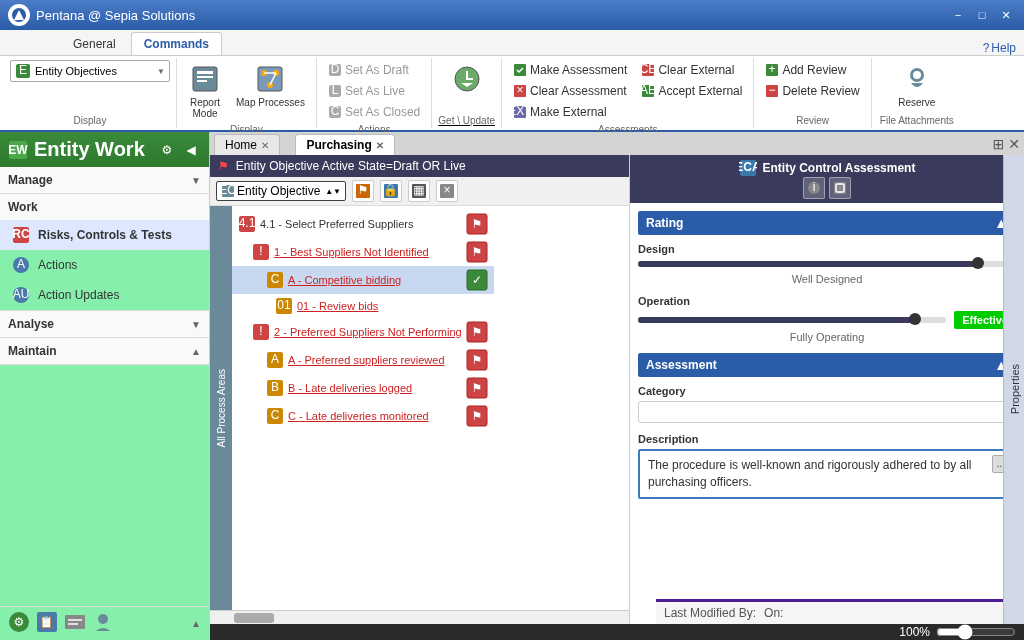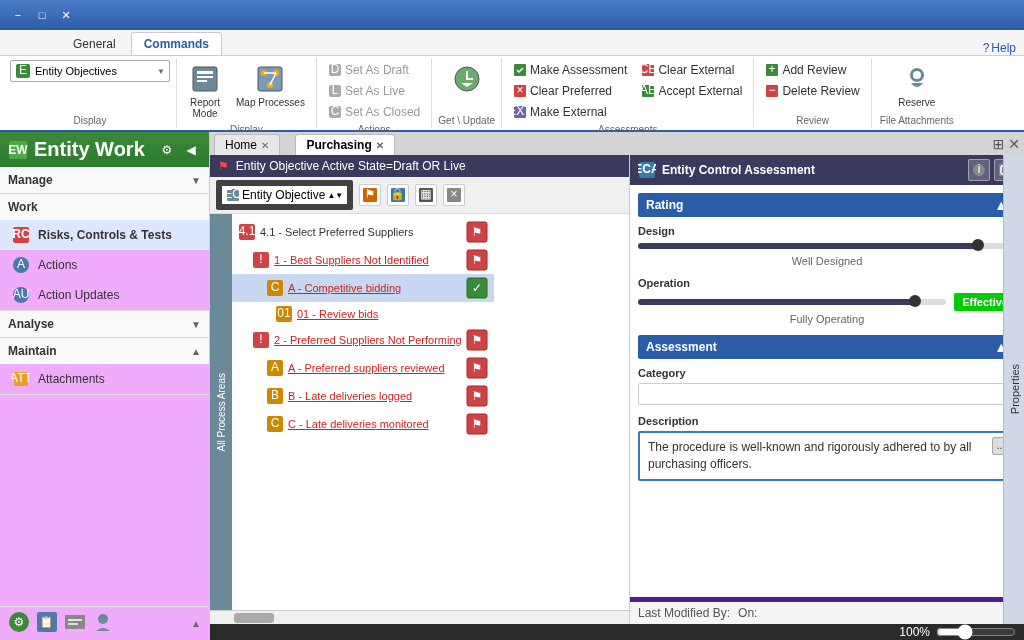--- a/index.html
+++ b/index.html
@@ -127,21 +127,21 @@
       gap: 4px;
       min-width: 160px;
       cursor: pointer;
     }
     .entity-select-text { flex: 1; font-size: 11px; }
     .entity-select-arrow { font-size: 8px; color: #666; }
 
     
     .sidebar {
       width: 210px;
-      background: #f0abfc;
+      background: #86efac;
       border-right: 1px solid #ccc;
       display: flex;
       flex-direction: column;
       overflow: hidden;
     }
     .sidebar-header {
       background: linear-gradient(to bottom, #3a8a3a, #2d7a2d);
       color: white;
       padding: 6px 8px;
       display: flex;
@@ -234,21 +234,21 @@
     }
     .process-tree-toolbar {
       background: #f0f0f0;
       border-bottom: 1px solid #ddd;
       padding: 3px 6px;
       display: flex;
       align-items: center;
       gap: 6px;
     }
     .process-select {
-      border: 6px solid #404040;
+      border: 1px solid #404040;
       background: white;
       border-radius: 2px;
       padding: 2px 4px;
       font-size: 11px;
       min-width: 130px;
       display: flex;
       align-items: center;
       gap: 2px;
       cursor: pointer;
     }
@@ -309,20 +309,21 @@
       flex-direction: column;
       position: relative;
     }
     .right-panel-header {
       background: #3a3a5c;
       color: white;
       padding: 4px 8px;
       display: flex;
       align-items: center;
       justify-content: space-between;
+      flex-direction: column;
     }
     .right-panel-title { font-size: 12px; font-weight: bold; color: white; display: flex; align-items: center; gap: 6px; }
     .right-panel-icons { display: flex; gap: 4px; }
     .right-panel-icon { width: 22px; height: 22px; background: rgba(255,255,255,0.2); border: 1px solid rgba(255,255,255,0.4); border-radius: 2px; cursor: pointer; display: flex; align-items: center; justify-content: center; color: white; font-size: 12px; }
     .right-panel-content {
       flex: 1;
       overflow-y: auto;
       padding: 8px;
     }
     .section-header {
@@ -393,27 +394,28 @@
       background: #ddd;
       border: 1px solid #aaa;
       border-radius: 2px;
       cursor: pointer;
       display: flex;
       align-items: center;
       justify-content: center;
       font-size: 10px;
     }
     .right-panel-footer {
-      border-top: 5px solid #4c1d95;
+      border-top: 3px solid #4c1d95;
       padding: 4px 8px;
       font-size: 11px;
       color: #555;
       background: #f5f5f5;
       display: flex;
       gap: 8px;
+      margin-left: 26px;
     }
     .zoom-bar {
       background: #2a2a2a;
       color: white;
       height: 16px;
       display: flex;
       align-items: center;
       justify-content: flex-end;
       padding: 0 8px;
       gap: 6px;
@@ -430,20 +432,29 @@
       display: flex;
       flex: 1;
       overflow: hidden;
       position: relative;
     }
   </style>
 </head>
 <body>
 
 <div class="title-bar">
+  <div class="title-bar-left">
+    <div class="title-bar-logo">
+      <svg viewBox="0 0 16 16" fill="none">
+        <circle cx="8" cy="8" r="7" fill="#2a5ca8"></circle>
+        <polygon points="8,3 13,13 3,13" fill="white"></polygon>
+      </svg>
+    </div>
+    <span class="title-text">Pentana @ Sepia Solutions</span>
+  </div>
   <div class="title-bar-controls">
     <button class="title-btn">−</button>
     <button class="title-btn">□</button>
     <button class="title-btn">✕</button>
   </div>
 </div>
 
 <div class="ribbon-tabs">
   <div class="ribbon-tab">
     <span>General</span>
@@ -526,21 +537,21 @@
               <rect x="1" y="1" width="12" height="12" rx="2" fill="#aaa"></rect>
               <text x="7" y="10" text-anchor="middle" fill="white" font-size="8">C</text>
             </svg>
           <span>Set As Closed</span>
         </div>
       </div>
     </div>
     <span class="ribbon-group-label">Actions</span>
   </div>
 
-  <div class="ribbon-group" style="min-width:60px;">
+  <div class="ribbon-group" style="min-width:60px;text-decoration:underline;">
     <div class="ribbon-group-content">
       <div class="ribbon-btn-large">
         <svg width="32" height="32" viewBox="0 0 32 32">
           <circle cx="16" cy="16" r="12" fill="#6aaa6a" stroke="#555" stroke-width="1"></circle>
           <path d="M16 8 L16 16 L22 16" stroke="white" stroke-width="2" fill="none"></path>
           <path d="M10 20 L16 24 L22 20" fill="white"></path>
         </svg>
         <span style="font-size:10px;"></span>
       </div>
     </div>
@@ -555,21 +566,21 @@
               <rect x="1" y="1" width="12" height="12" rx="1" fill="#3a8a3a"></rect>
               <path d="M4 7 L6 9 L10 5" stroke="white" stroke-width="1.5" fill="none"></path>
             </svg>
           <span>Make Assessment</span>
         </div>
         <div class="ribbon-btn-small">
           <svg width="14" height="14" viewBox="0 0 14 14">
               <rect x="1" y="1" width="12" height="12" rx="1" fill="#cc4444"></rect>
               <text x="7" y="10" text-anchor="middle" fill="white" font-size="9">×</text>
             </svg>
-          <span>Clear Preferred</span>
+          <span>Clear Assessment</span>
         </div>
         <div class="ribbon-btn-small">
           <svg width="14" height="14" viewBox="0 0 14 14">
               <rect x="1" y="1" width="12" height="12" rx="1" fill="#6a6aaa"></rect>
               <text x="7" y="10" text-anchor="middle" fill="white" font-size="7">EXT</text>
             </svg>
           <span>Make External</span>
         </div>
       </div>
       <div class="ribbon-col">
@@ -685,27 +696,20 @@
       <div class="sidebar-section-header">
         <span class="sidebar-section-label">Analyse</span>
         <span class="sidebar-section-arrow">▼</span>
       </div>
     </div>
 
     <div class="sidebar-section">
       <div class="sidebar-section-header">
         <span class="sidebar-section-label">Maintain</span>
         <span class="sidebar-section-arrow">▲</span>
-      </div>
-      <div class="sidebar-item">
-        <svg width="18" height="18" viewBox="0 0 18 18">
-          <rect x="2" y="2" width="14" height="14" rx="1" fill="#e8a020"></rect>
-          <text x="9" y="12" text-anchor="middle" fill="white" font-size="7">ATT</text>
-        </svg>
-        <span>Attachments</span>
       </div>
     </div>
 
     <div class="sidebar-bottom">
       <div>
         <svg width="22" height="22" viewBox="0 0 22 22">
           <circle cx="11" cy="11" r="10" fill="#3a8a3a"></circle>
           <text x="11" y="15" text-anchor="middle" fill="white" font-size="9">⚙</text>
         </svg>
       </div>

